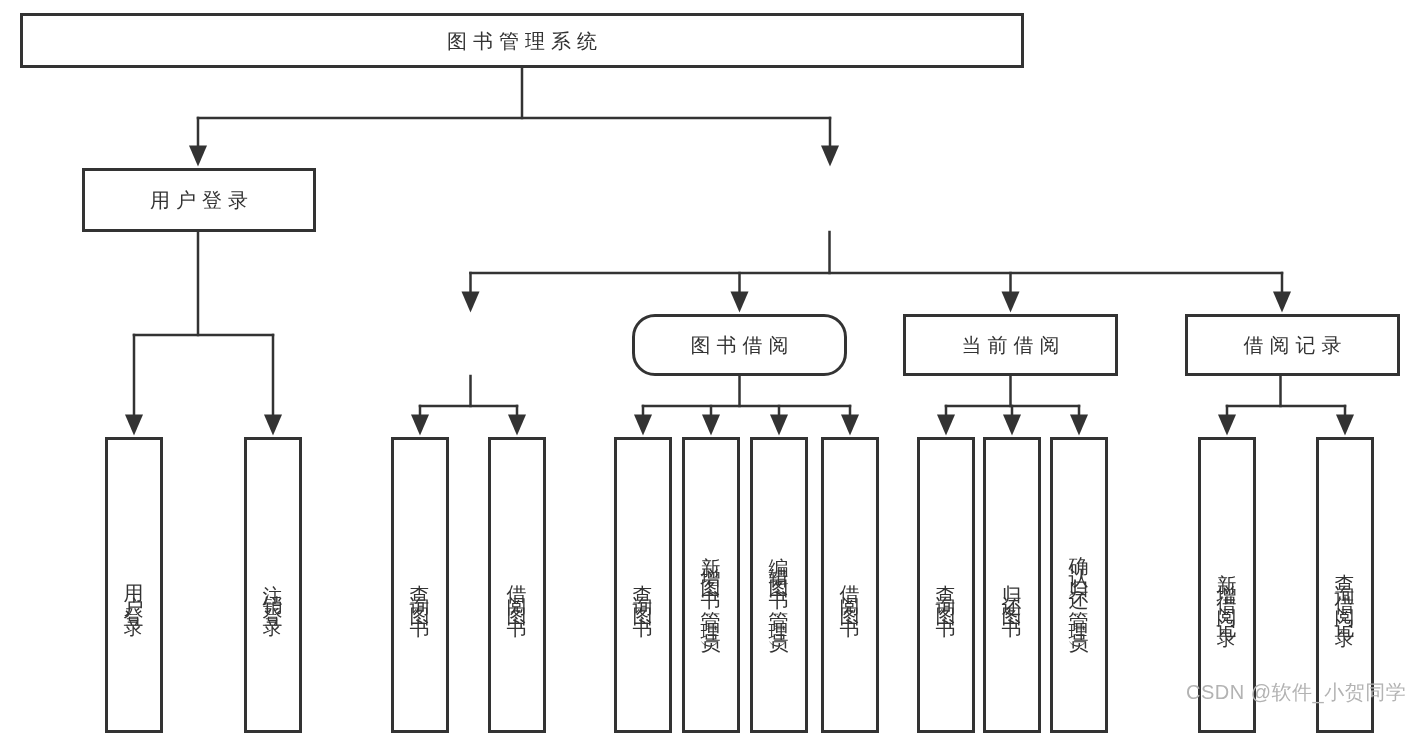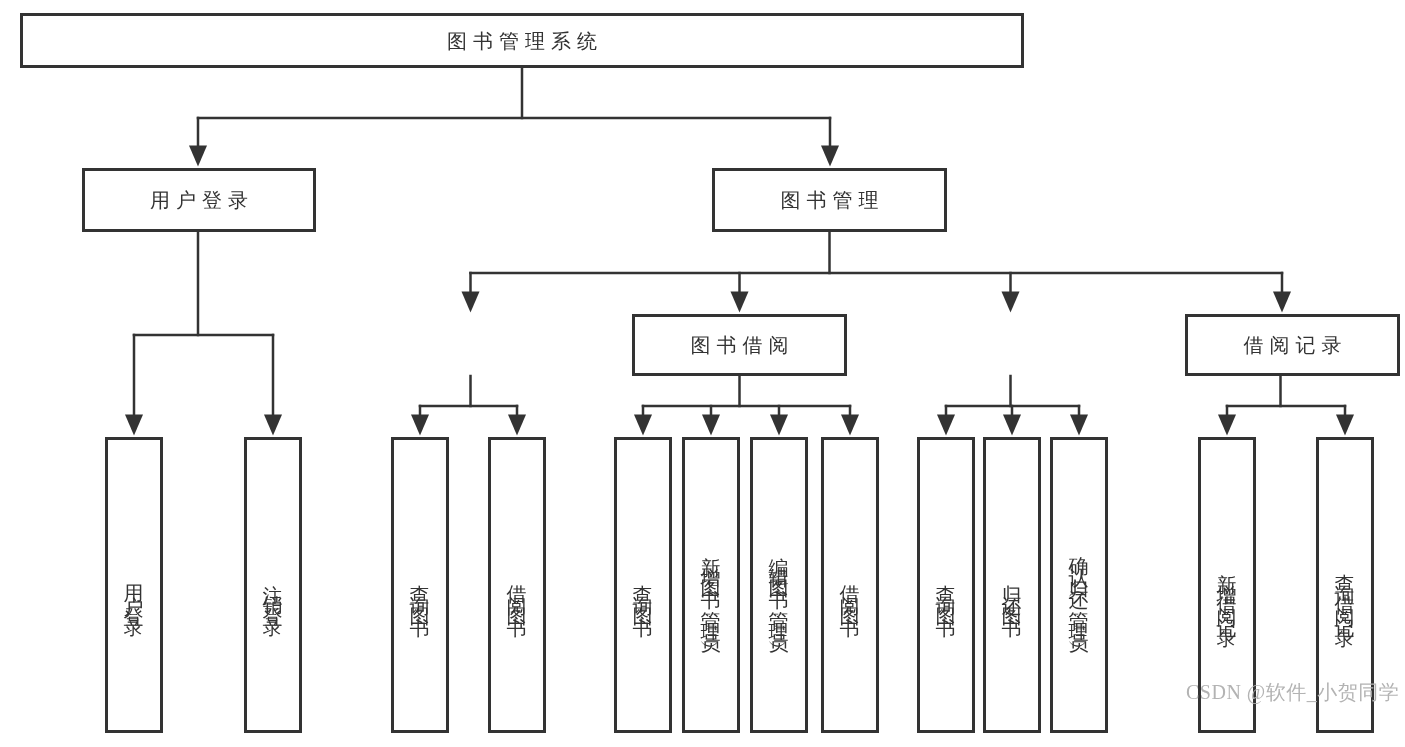--- a/index.html
+++ b/index.html
@@ -9,21 +9,21 @@
     --bg-color:#ffffff;
     --wm-color:#b3b3b3;
   }
   *{margin:0;padding:0;box-sizing:border-box;}
   html,body{background:var(--bg-color);}
   .canvas{
     position:relative;
     width:1405px;height:747px;
     background:var(--bg-color);
     overflow:hidden;
-    font-family:Liberation Serif, serif;
+    font-family:Liberation Sans, sans-serif;
     color:var(--text-color);
   }
   .connectors{position:absolute;left:0;top:0;z-index:1;}
   .connectors line{stroke:var(--line-color);stroke-width:2.5;stroke-linecap:square;}
   .connectors polygon{fill:var(--line-color);}
   .node{
     position:absolute;z-index:2;
     background:var(--box-fill);
     border:3px solid var(--line-color);
     display:flex;align-items:center;justify-content:center;
@@ -111,26 +111,26 @@
     <polygon points="1336,414.5 1354,414.5 1345,435.5"></polygon>
   </svg>
 
   <div class="node" style="left:20px;top:13px;width:1004px;height:55px;">
     <span class="h-label">图书管理系统</span>
   </div>
 
   <div class="node" style="left:82px;top:168px;width:234px;height:64px;">
     <span class="h-label">用户登录</span>
   </div>
-  <div class="node" style="left:712px;top:168px;width:235px;height:64px;">
-    <span class="h-label">图书管理</span>
+
+  <div class="node" style="left:632px;top:314px;width:215px;height:62px;border-radius:23px;">
+    <span class="h-label">图书借阅</span>
   </div>
-
-  <div class="node" style="left:632px;top:314px;width:215px;height:62px;">
-    <span class="h-label">图书借阅</span>
+  <div class="node" style="left:903px;top:314px;width:215px;height:62px;">
+    <span class="h-label">当前借阅</span>
   </div>
   <div class="node" style="left:1173px;top:314px;width:215px;height:62px;margin-left:12px;">
     <span class="h-label">借阅记录</span>
   </div>
 
   <div class="node" style="left:105px;top:437px;width:58px;height:296px;">
     <span class="v-label">用户登录</span>
   </div>
   <div class="node" style="left:244px;top:437px;width:58px;height:296px;">
     <span class="v-label">注销登录</span>

